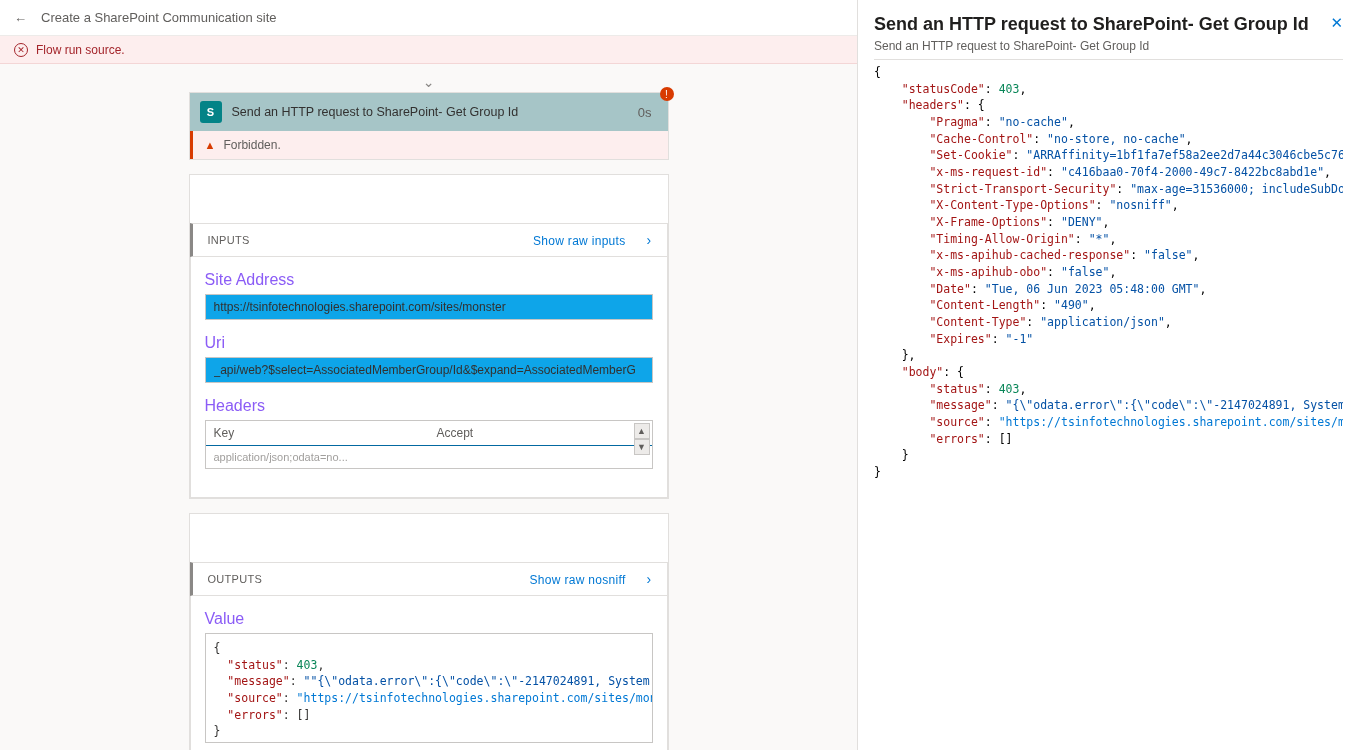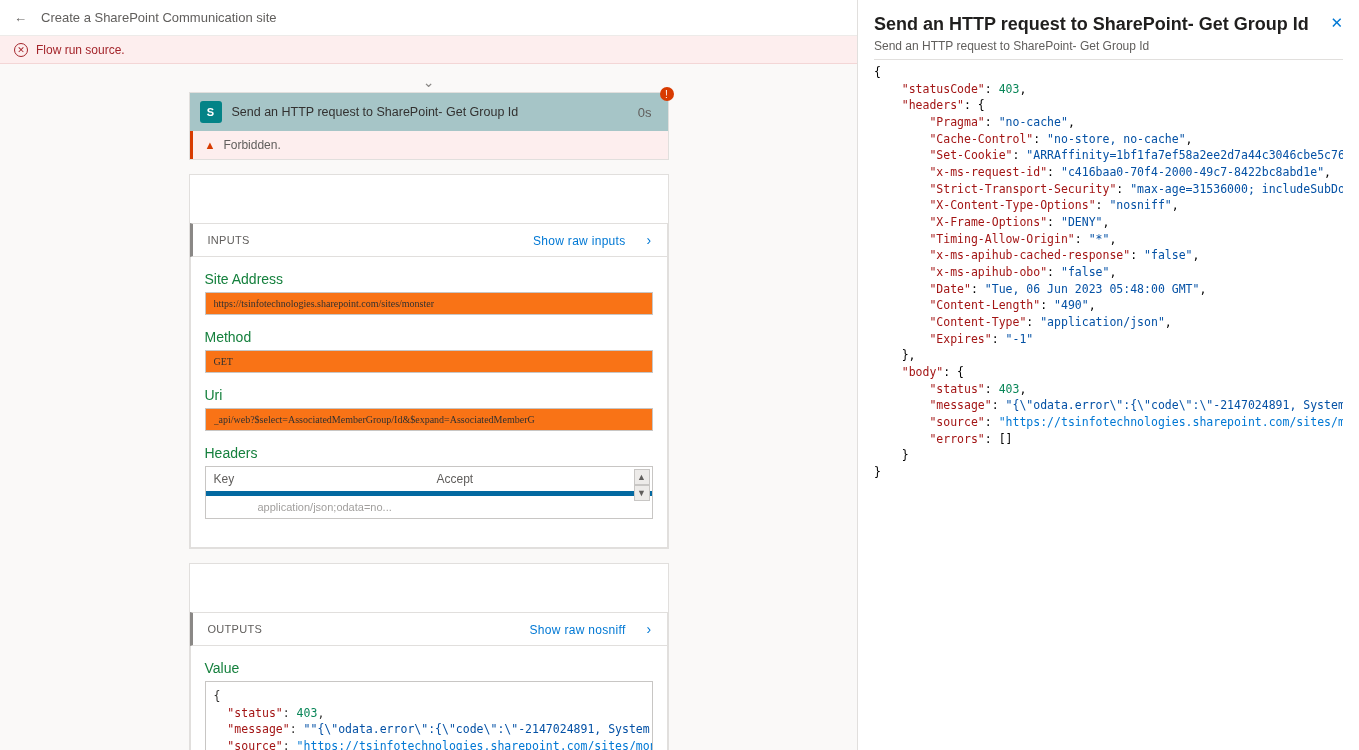--- a/index.html
+++ b/index.html
@@ -18,27 +18,27 @@
 .action-title { flex: 1; font-size: 12.5px; color: #323130; }
 .action-time { font-size: 13px; color: #605e5c; margin-right: 6px; }
 .action-badge { position: absolute; top: -6px; right: -6px; width: 14px; height: 14px; background: #d83b01; border-radius: 50%; color: #fff; font-size: 10px; display: flex; align-items: center; justify-content: center; }
 .forbidden { display: flex; align-items: center; height: 28px; background: #fdeeee; padding: 0 12px; font-size: 12px; color: #605e5c; border-left: 3px solid #d83b01; }
 .forbidden .tri { color: #d83b01; margin-right: 8px; font-size: 11px; }
 .section-hdr { display: flex; align-items: center; justify-content: space-between; height: 34px; padding: 0 15px; border: 1px solid #e1dfdd; border-left: 3px solid #8a8886; background: #fff; font-size: 11px; color: #605e5c; letter-spacing: 0.3px; margin-top: 48px; }
 .raw-link { color: #0078d4; font-size: 12px; display: flex; align-items: flex-end; gap: 21px; }
 .raw-link .chev { color: #0078d4; font-size: 14px; }
 .section-body { border: 1px solid #e1dfdd; border-top: none; padding: 14px; }
 .field { margin-bottom: 14px; }
-.field-label { font-size: 14px; color: #15803d; margin-bottom: 5px; }
-.field-input { width: 100%; border: 1px solid #c8c6c4; padding: 5px 8px; font-size: 10px; font-family: Liberation Serif, serif; color: #323130; background: #f97316; }
+.field-label { font-size: 16px; color: #8b5cf6; margin-bottom: 5px; }
+.field-input { width: 100%; border: 1px solid #c8c6c4; padding: 5px 8px; font-size: 12px; font-family: Liberation Sans, sans-serif; color: #323130; background: #0ea5e9; }
 .headers-table { border: 1px solid #c8c6c4; position: relative; }
 .headers-row { display: flex; }
 .headers-cell { flex: 1; padding: 5px 8px; font-size: 12px; color: #605e5c; }
-.headers-hdr { border-bottom: 5px solid #0369a1; font-weight: 400; }
-.headers-val { color: #a19f9d; font-size: 11px; margin-left: 44px; }
+.headers-hdr { border-bottom: 1px solid #0369a1; font-weight: 400; }
+.headers-val { color: #a19f9d; font-size: 11px; }
 .updown { position: absolute; right: 2px; top: 2px; width: 16px; display: flex; flex-direction: column; }
 .updown span { height: 16px; background: #edebe9; color: #605e5c; font-size: 9px; display: flex; align-items: center; justify-content: center; border: 1px solid #c8c6c4; }
 .json-box { border: 1px solid #c8c6c4; padding: 6px 8px; font-family: Consolas, monospace; font-size: 11.5px; line-height: 1.45; white-space: pre; overflow: auto; max-height: 110px; position: relative; }
 .k { color: #a31515; }
 .n { color: #098658; }
 .s-blue { color: #0451a5; }
 .s-url { color: #0078d4; }
 .right { width: 502px; background: #fff; border-left: 1px solid #e1dfdd; display: flex; flex-direction: column; padding: 14px 16px 8px; }
 .right-hdr { display: flex; justify-content: space-between; align-items: flex-start; margin-bottom: 4px; }
 .right-title { font-size: 18px; font-weight: 600; color: #201f1e; }
@@ -80,24 +80,20 @@
           <span>INPUTS</span>
           <span class="raw-link">
             <span>Show raw inputs</span>
             <span class="chev">›</span>
           </span>
         </div>
         <div class="section-body">
           <div class="field">
             <div class="field-label">Site Address</div>
             <input class="field-input" readonly="" value="https://tsinfotechnologies.sharepoint.com/sites/monster" style="">
-          </div>
-          <div class="field">
-            <div class="field-label">Method</div>
-            <input class="field-input" readonly="" value="GET" style="">
           </div>
           <div class="field">
             <div class="field-label">Uri</div>
             <input class="field-input" readonly="" value="_api/web?$select=AssociatedMemberGroup/Id&amp;$expand=AssociatedMemberG" style="">
           </div>
           <div class="field">
             <div class="field-label">Headers</div>
             <div class="headers-table">
               <div class="headers-row headers-hdr">
                 <div class="headers-cell">Key</div>

